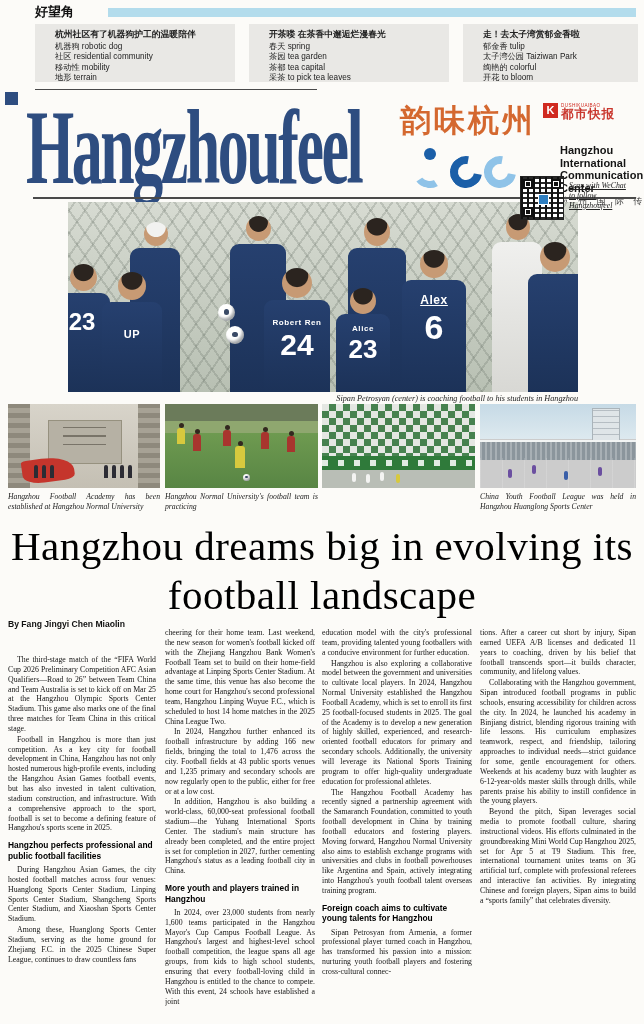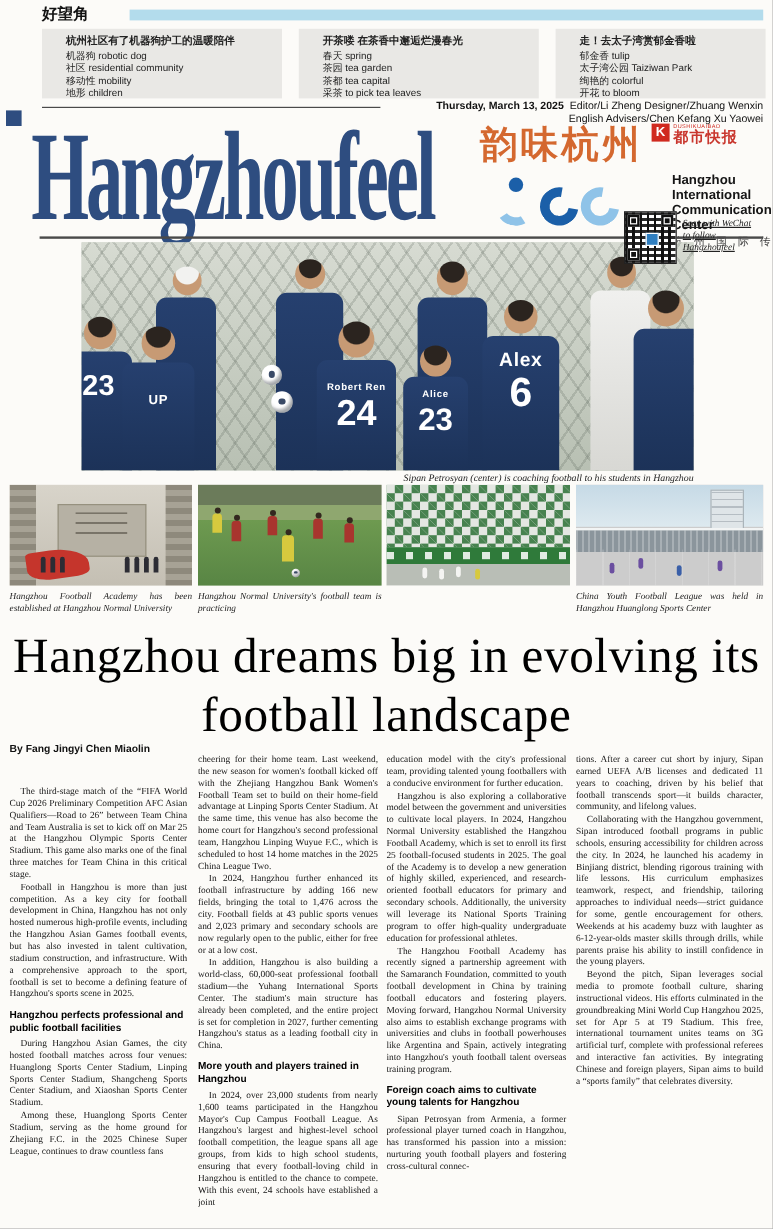--- a/index.html
+++ b/index.html
@@ -112,42 +112,38 @@
 <div id="page">
 
   <div class="abs corner-title" style="left:35px;top:5px;">好望角</div>
   <div class="abs corner-bar" style="left:108px;top:8px;width:528px;height:9px;"></div>
 
   <div class="abs vbox" style="left:35px;top:24px;width:200px;height:58px;">
     <div class="vh">杭州社区有了机器狗护工的温暖陪伴</div>
     <span class="vl">机器狗 robotic dog</span>
     <span class="vl">社区 residential community</span>
     <span class="vl">移动性 mobility</span>
-    <span class="vl">地形 children</span>
+    <span class="vl">地形 terrain</span>
   </div>
   <div class="abs vbox" style="left:463px;top:24px;width:175px;height:58px;">
     <div class="vh">走！去太子湾赏郁金香啦</div>
     <span class="vl">郁金香 tulip</span>
     <span class="vl">太子湾公园 Taiziwan Park</span>
     <span class="vl">绚艳的 colorful</span>
     <span class="vl">开花 to bloom</span>
   </div>
   <div class="abs vbox" style="left:249px;top:24px;width:200px;height:58px;">
     <div class="vh">开茶喽 在茶香中邂逅烂漫春光</div>
     <span class="vl">春天 spring</span>
     <span class="vl">茶园 tea garden</span>
     <span class="vl">茶都 tea capital</span>
     <span class="vl">采茶 to pick tea leaves</span>
   </div>
 
   <div class="abs rule" style="left:35px;top:89px;width:282px;height:1px;"></div>
-  <div class="abs dateline" style="right:8px;top:83px;width:400px;">
-    <div><span class="d">Thursday, March 13, 2025</span>&nbsp;&nbsp;<span>Editor/Li Zheng  Designer/Zhuang Wenxin</span></div>
-    <div>English Advisers/Chen Kefang  Xu Yaowei</div>
-  </div>
 
   <div class="abs blue-sq" style="left:5px;top:92px;width:13px;height:13px;"></div>
   <div class="abs mast-title" style="left:26px;top:100px;">Hangzhoufeel</div>
 
   <div class="abs brand-cn" style="left:400px;top:100px;">韵味杭州</div>
   <div class="abs" style="left:543px;top:103px;width:96px;">
     <span class="klogo-box" style="float:left;margin-right:3px;">K</span>
     <div class="kl-en">DUSHIKUAIBAO</div>
     <div class="kl-cn">都市快报</div>
   </div>
@@ -216,21 +212,21 @@
     </div>
     <div>
       <div class="head" style="left:282px;top:86px;width:26px;height:26px;"></div>
       <div class="torso navy" style="left:268px;top:112px;width:54px;height:78px;"></div>
       <div class="jname" style="left:268px;top:122px;width:54px;">Alice</div>
       <div class="jnum" style="left:268px;top:134px;width:54px;font-size:26px;line-height:26px;">23</div>
     </div>
     <div>
       <div class="head" style="left:352px;top:48px;width:28px;height:28px;"></div>
       <div class="torso navy" style="left:334px;top:78px;width:64px;height:112px;"></div>
-      <div class="jname" style="left:334px;top:94px;width:64px;font-size:16px;">Alex</div>
+      <div class="jname" style="left:334px;top:94px;width:64px;font-size:12px;text-decoration:underline;">Alex</div>
       <div class="jnum" style="left:334px;top:108px;width:64px;font-size:34px;line-height:34px;">6</div>
     </div>
     <div>
       <div class="head" style="left:472px;top:40px;width:30px;height:30px;"></div>
       <div class="torso navy" style="left:460px;top:72px;width:60px;height:118px;"></div>
     </div>
   </div>
   <div class="abs main-cap" style="left:68px;top:394px;width:510px;">Sipan Petrosyan (center) is coaching football to his students in Hangzhou</div>
 
   <div class="ph sp1" style="left:8px;top:404px;width:152px;height:84px;">
@@ -287,21 +283,21 @@
 
   <div class="col" style="left:8px;top:655px;width:148px;height:367px;">
     <p>The third-stage match of the “FIFA World Cup 2026 Preliminary Competition AFC Asian Qualifiers—Road to 26” between Team China and Team Australia is set to kick off on Mar 25 at the Hangzhou Olympic Sports Center Stadium. This game also marks one of the final three matches for Team China in this critical stage.</p>
     <p>Football in Hangzhou is more than just competition. As a key city for football development in China, Hangzhou has not only hosted numerous high-profile events, including the Hangzhou Asian Games football events, but has also invested in talent cultivation, stadium construction, and infrastructure. With a comprehensive approach to the sport, football is set to become a defining feature of Hangzhou's sports scene in 2025.</p>
     <div class="subhead">Hangzhou perfects professional and public football facilities</div>
     <p>During Hangzhou Asian Games, the city hosted football matches across four venues: Huanglong Sports Center Stadium, Linping Sports Center Stadium, Shangcheng Sports Center Stadium, and Xiaoshan Sports Center Stadium.</p>
     <p>Among these, Huanglong Sports Center Stadium, serving as the home ground for Zhejiang F.C. in the 2025 Chinese Super League, continues to draw countless fans</p>
   </div>
   <div class="col" style="left:165px;top:628px;width:150px;height:394px;">
     <p style="text-indent:0;">cheering for their home team. Last weekend, the new season for women's football kicked off with the Zhejiang Hangzhou Bank Women's Football Team set to build on their home-field advantage at Linping Sports Center Stadium. At the same time, this venue has also become the home court for Hangzhou's second professional team, Hangzhou Linping Wuyue F.C., which is scheduled to host 14 home matches in the 2025 China League Two.</p>
-    <p>In 2024, Hangzhou further enhanced its football infrastructure by adding 166 new fields, bringing the total to 1,476 across the city. Football fields at 43 public sports venues and 2,023 primary and secondary schools are now regularly open to the public, either for free or at a low cost.</p>
+    <p>In 2024, Hangzhou further enhanced its football infrastructure by adding 166 new fields, bringing the total to 1,476 across the city. Football fields at 43 public sports venues and 1,235 primary and secondary schools are now regularly open to the public, either for free or at a low cost.</p>
     <p>In addition, Hangzhou is also building a world-class, 60,000-seat professional football stadium—the Yuhang International Sports Center. The stadium's main structure has already been completed, and the entire project is set for completion in 2027, further cementing Hangzhou's status as a leading football city in China.</p>
     <div class="subhead">More youth and players trained in Hangzhou</div>
     <p>In 2024, over 23,000 students from nearly 1,600 teams participated in the Hangzhou Mayor's Cup Campus Football League. As Hangzhou's largest and highest-level school football competition, the league spans all age groups, from kids to high school students, ensuring that every football-loving child in Hangzhou is entitled to the chance to compete. With this event, 24 schools have established a joint</p>
   </div>
   <div class="col" style="left:322px;top:628px;width:150px;height:394px;">
     <p style="text-indent:0;">education model with the city's professional team, providing talented young footballers with a conducive environment for further education.</p>
     <p>Hangzhou is also exploring a collaborative model between the government and universities to cultivate local players. In 2024, Hangzhou Normal University established the Hangzhou Football Academy, which is set to enroll its first 25 football-focused students in 2025. The goal of the Academy is to develop a new generation of highly skilled, experienced, and research-oriented football educators for primary and secondary schools. Additionally, the university will leverage its National Sports Training program to offer high-quality undergraduate education for professional athletes.</p>
     <p>The Hangzhou Football Academy has recently signed a partnership agreement with the Samaranch Foundation, committed to youth football development in China by training football educators and fostering players. Moving forward, Hangzhou Normal University also aims to establish exchange programs with universities and clubs in football powerhouses like Argentina and Spain, actively integrating into Hangzhou's youth football talent overseas training program.</p>
     <div class="subhead">Foreign coach aims to cultivate young talents for Hangzhou</div>
     <p>Sipan Petrosyan from Armenia, a former professional player turned coach in Hangzhou, has transformed his passion into a mission: nurturing youth football players and fostering cross-cultural connec-</p>

